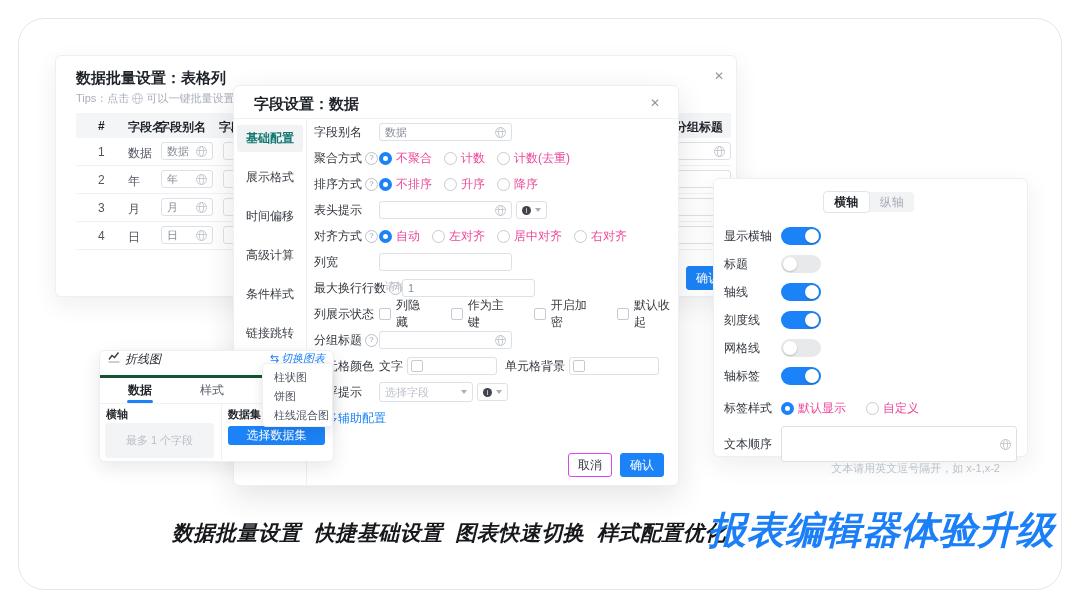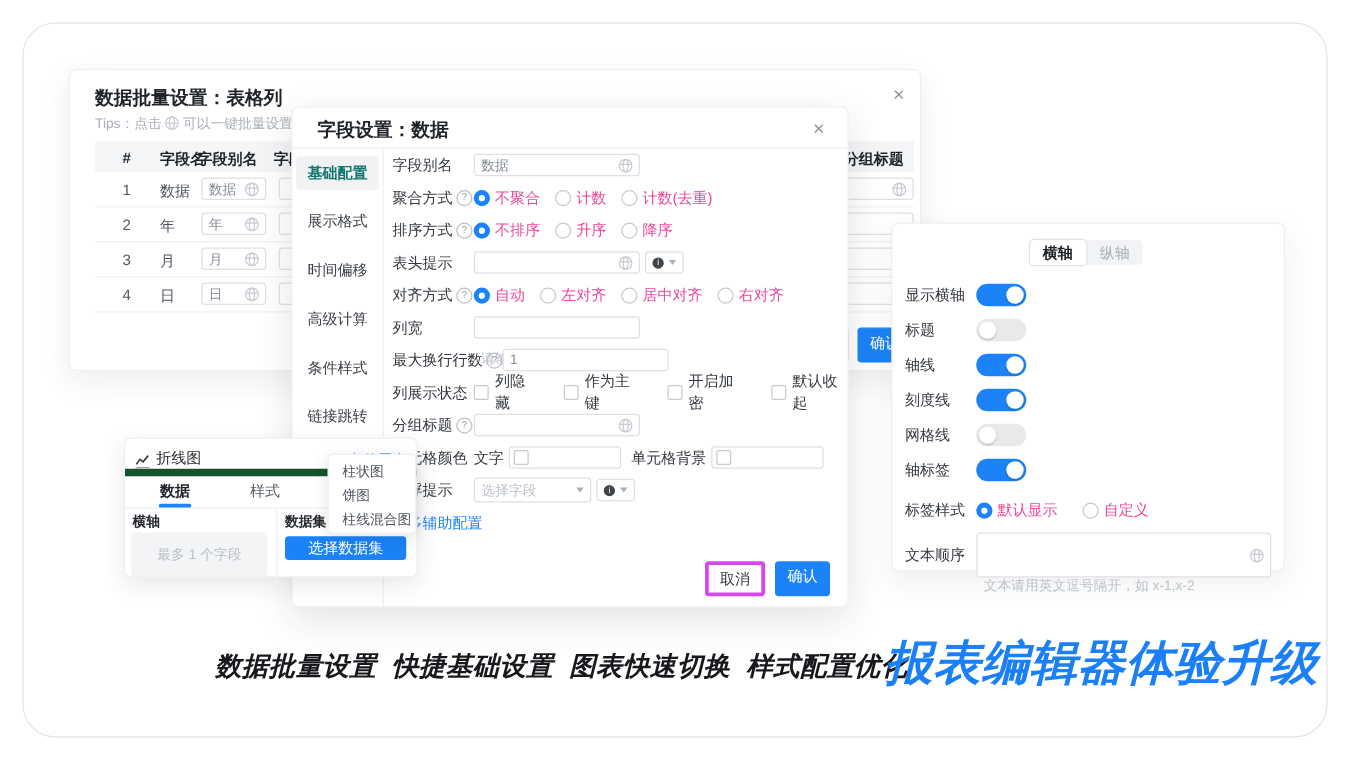--- a/index.html
+++ b/index.html
@@ -41,21 +41,21 @@
   .tg.lg{width:40px;height:18px;}
   .tg.lg::after{width:14px;height:14px;}
   .caret{width:0;height:0;border-left:3.5px solid transparent;border-right:3.5px solid transparent;
          border-top:4px solid #a9aeb8;flex-shrink:0;}
   .mini{display:flex;align-items:center;gap:4px;border:1px solid #dde0e5;border-radius:3px;
         height:18px;padding:0 5px;box-sizing:border-box;margin-left:4px;}
   .dot{width:9px;height:9px;border-radius:50%;background:#40454c;color:#fff;font-size:7px;
        line-height:9px;text-align:center;}
   .dot::before{content:"i";}
   .btn{display:inline-block;font-size:12px;border-radius:3px;padding:4px 9px;line-height:1.2;}
-  .btn.ghost{border:3px solid #d946ef;color:#33383f;background:#fff;text-align:right;}
+  .btn.ghost{border:1px solid #d946ef;color:#33383f;background:#fff;text-align:right;}
   .btn.primary{background:#1b83f7;color:#fff;border:1px solid #1b83f7;}
   
   #batchDlg{left:55px;top:55px;width:682px;height:242px;z-index:1;}
   .bd-title{position:absolute;left:20px;top:13px;font-size:15px;font-weight:bold;color:#1f2329;}
   #batchDlg .x{right:12px;top:14px;}
   .bd-tips{position:absolute;left:20px;top:35px;font-size:11px;color:#a9aeb8;
            display:flex;align-items:center;gap:3px;}
   .bd-table{position:absolute;left:20px;top:57px;width:655px;font-size:12px;}
   .bd-head{height:25px;background:#f4f5f7;position:relative;font-weight:bold;color:#1f2329;}
   .bd-head span{position:absolute;top:6px;}
@@ -85,22 +85,22 @@
   .colorbox{display:flex;align-items:center;border:1px solid #dde0e5;border-radius:3px;
             height:18px;width:90px;padding:0 3px;box-sizing:border-box;}
   .sel94{width:94px;display:flex;align-items:center;justify-content:space-between;
          border:1px solid #dde0e5;border-radius:3px;height:20px;padding:0 5px;
          box-sizing:border-box;font-size:11px;color:#bcc1c9;}
   .link{color:#1b83f7;font-size:12px;}
   .fd-footer{position:absolute;right:14px;bottom:8px;display:flex;gap:8px;}
   
   #chartPanel{left:99px;top:350px;width:235px;height:112px;z-index:4;
               box-shadow:0 6px 18px rgba(31,35,41,.10);}
-  .cp-header{height:24px;border-bottom:6px solid #14532d;display:flex;align-items:flex-end;
-             padding:0 8px;gap:5px;font-size:12px;color:#262a30;}
+  .cp-header{height:24px;border-bottom:3px solid #14532d;display:flex;align-items:flex-start;
+             padding:0 8px;gap:5px;font-size:12px;color:#262a30;font-style:italic;}
   .cp-switch{margin-left:auto;color:#1b83f7;font-size:11px;display:flex;align-items:center;gap:2px;}
   .cp-switch::before{content:"⇆";font-size:11px;}
   .cp-tabs{height:25px;border-bottom:1px solid #f0f1f3;display:flex;align-items:center;
            padding-left:28px;gap:48px;font-size:12px;}
   .cp-tab{position:relative;height:25px;display:flex;align-items:center;color:#5a6068;}
   .cp-tab.active{color:#1f2329;font-weight:bold;}
   .cp-tab.active::after{content:"";position:absolute;left:50%;transform:translateX(-50%);
            bottom:0;width:26px;height:3px;border-radius:2px;background:#1b83f7;}
   .cp-body{position:relative;height:62px;}
   .cp-div{position:absolute;left:121px;top:0;bottom:0;border-left:1px solid #f0f1f3;}
@@ -121,21 +121,21 @@
              box-shadow:0 8px 24px rgba(31,35,41,.08);}
   .ap-tabs{position:absolute;left:110px;top:13px;width:90px;height:20px;background:#f2f3f5;
            border-radius:4px;display:flex;}
   .ap-tab{flex:1;display:flex;align-items:center;justify-content:center;font-size:12px;color:#a9aeb8;}
   .ap-tab.active{background:#fff;border:1px solid #e2e4e8;border-radius:4px;margin:-1px 0 -1px -1px;
            color:#1f2329;font-weight:bold;}
   .ap-rows{position:absolute;left:10px;top:43px;right:10px;}
   .ap-row{height:28px;display:flex;align-items:center;font-size:12px;color:#33383f;}
   .ap-label{width:57px;flex-shrink:0;}
   .ap-row.tall{height:36px;}
-  .ap-input{flex:1;height:36px;}
+  .ap-input{flex:1;height:36px;text-align:right;}
   
   .features{position:absolute;left:172px;top:519px;font-size:21px;font-weight:bold;
             font-style:italic;color:#16181c;white-space:pre;letter-spacing:.5px;}
   .headline{position:absolute;left:708px;top:505px;font-size:38px;font-weight:bold;
             font-style:italic;color:#1b7ff7;letter-spacing:.5px;white-space:nowrap;}
   .chart-ico{flex-shrink:0;}
 </style>
 </head>
 <body>
 

